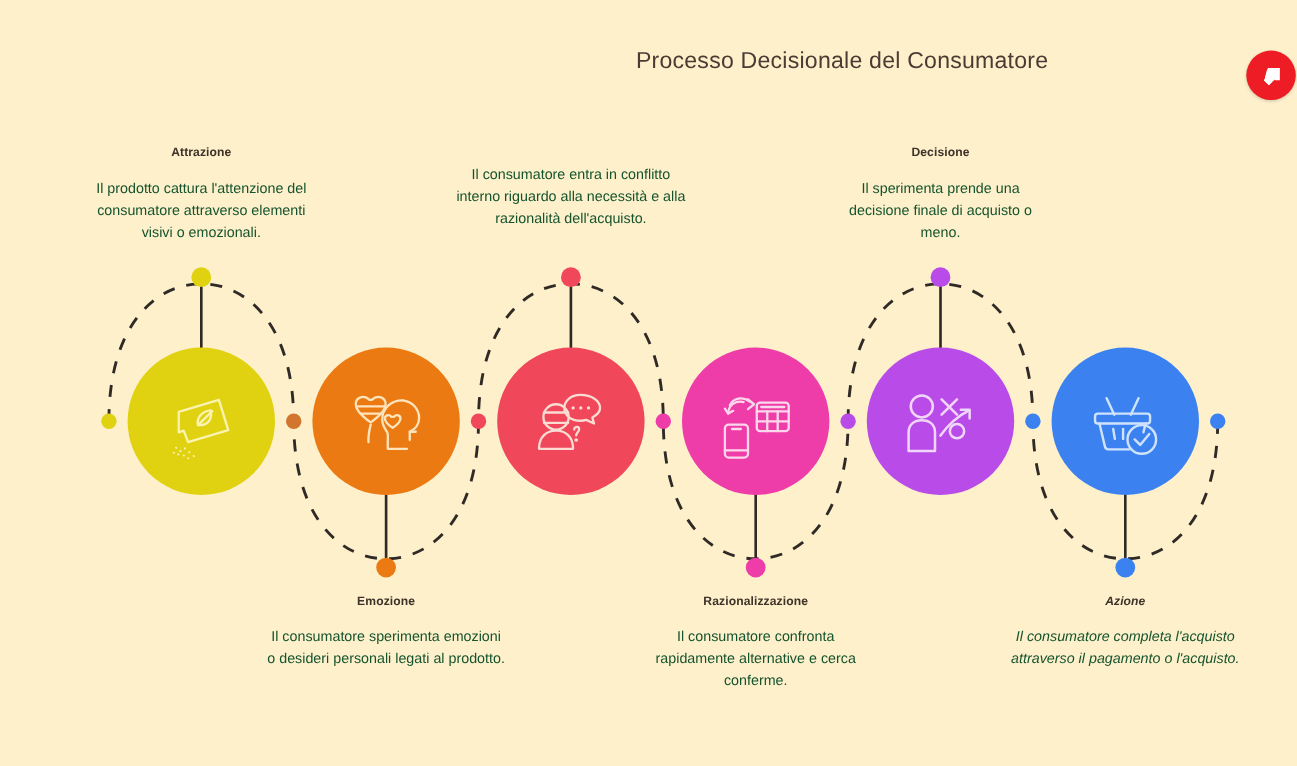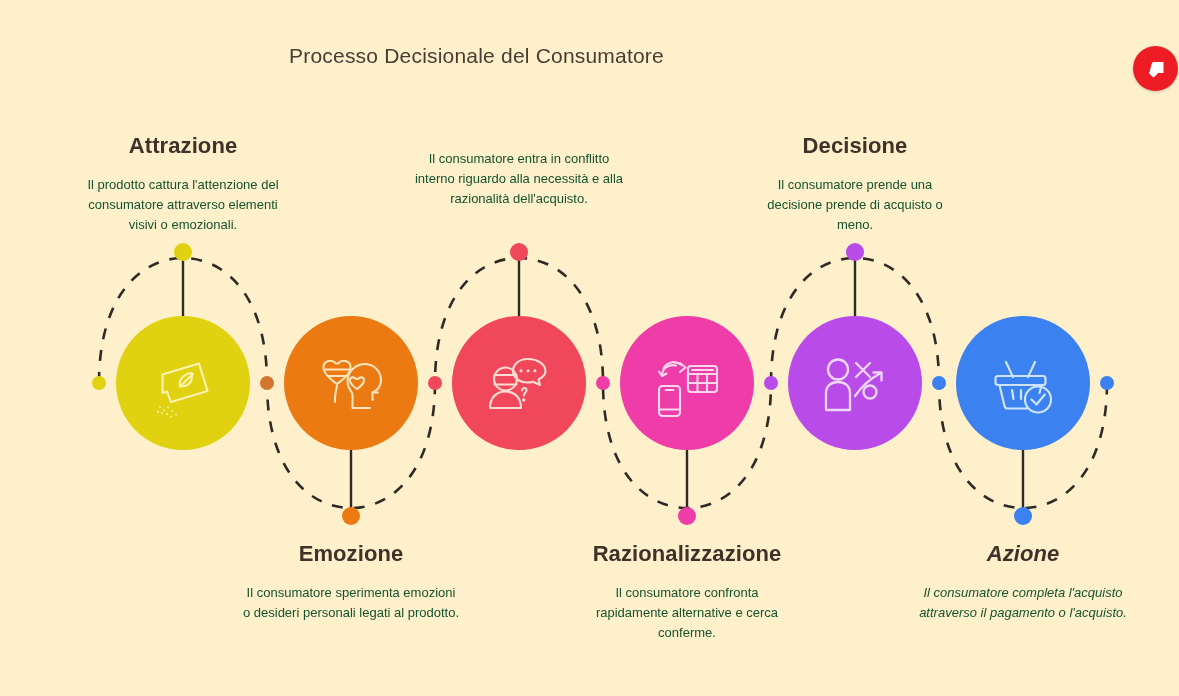--- a/index.html
+++ b/index.html
@@ -7,21 +7,21 @@
     width:1179px;height:696px;
     background:#FDF0CB;
     font-family:"Liberation Sans", sans-serif;
     overflow:hidden;
     position:relative;
   }
   #stage{position:absolute;left:0;top:0;width:1179px;height:696px;}
 
   .title{
     position:absolute;left:0;top:44px;width:953px;
-    text-align:center;
+    text-align:right;
     font-size:21px;
     color:#4a3b33;
     letter-spacing:.2px;
   }
 
   
   .logo{
     position:absolute;left:1133px;top:46px;
     width:45px;height:45px;border-radius:50%;
     background:#EE1C25;
@@ -37,21 +37,21 @@
   .node{
     position:absolute;
     border-radius:50%;
     display:flex;align-items:center;justify-content:center;
   }
   .node svg{display:block;}
 
   
   .block{position:absolute;text-align:center;}
   .block .hd{
-    font-size:22px;font-weight:bold;color:#3e3229;
+    font-size:11px;font-weight:bold;color:#3e3229;
     margin:0 0 12px 0;letter-spacing:.1px;
   }
   .block .bd{
     font-size:13px;color:#14532d;line-height:1.55;
     margin:16px;
   }
 </style>
 </head>
 <body>
 
@@ -214,21 +214,21 @@
     <p class="hd">Attrazione</p>
     <p class="bd">Il prodotto cattura l'attenzione del consumatore attraverso elementi visivi o emozionali.</p>
   </div>
 
   <div class="block" style="left:394px;top:133px;width:250px;">
     <p class="bd">Il consumatore entra in conflitto interno riguardo alla necessità e alla razionalità dell'acquisto.</p>
   </div>
 
   <div class="block" style="left:738px;top:133px;width:234px;">
     <p class="hd">Decisione</p>
-    <p class="bd">Il consumatore prende una decisione prende di acquisto o meno.</p>
+    <p class="bd">Il sperimenta prende una decisione finale di acquisto o meno.</p>
   </div>
 
   <div class="block" style="left:226px;top:541px;width:250px;text-align:center;">
     <p class="hd">Emozione</p>
     <p class="bd">Il consumatore sperimenta emozioni o desideri personali legati al prodotto.</p>
   </div>
 
   <div class="block" style="left:562px;top:541px;width:250px;">
     <p class="hd">Razionalizzazione</p>
     <p class="bd">Il consumatore confronta rapidamente alternative e cerca conferme.</p>

